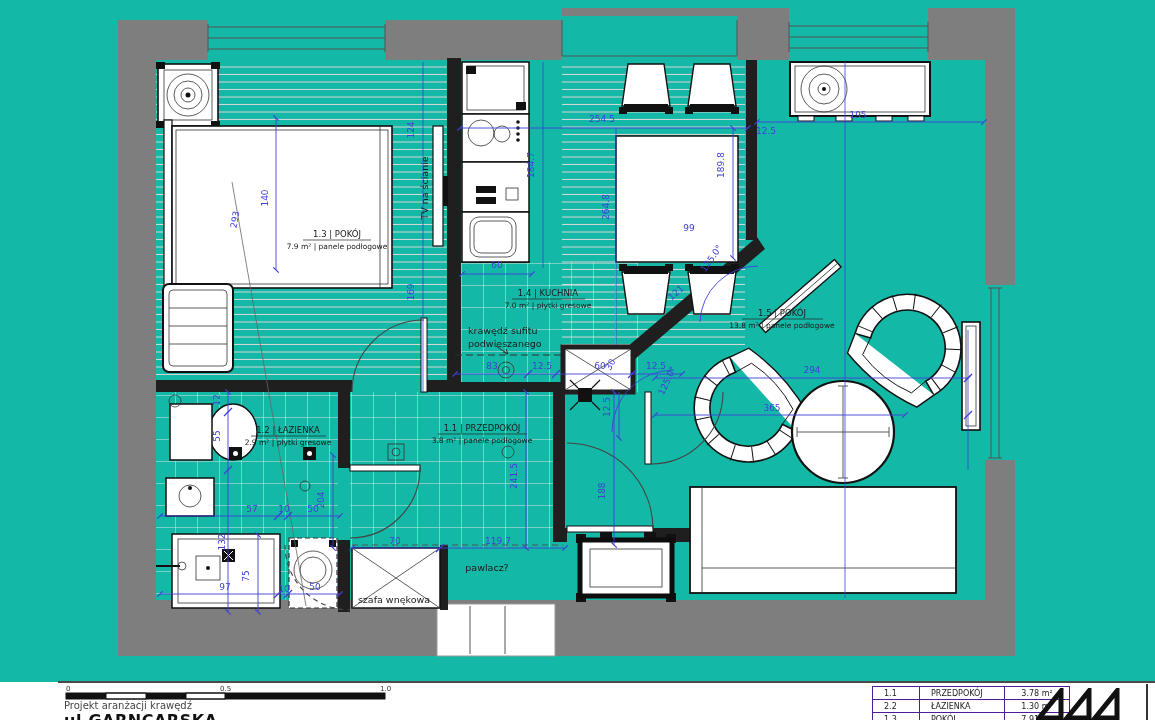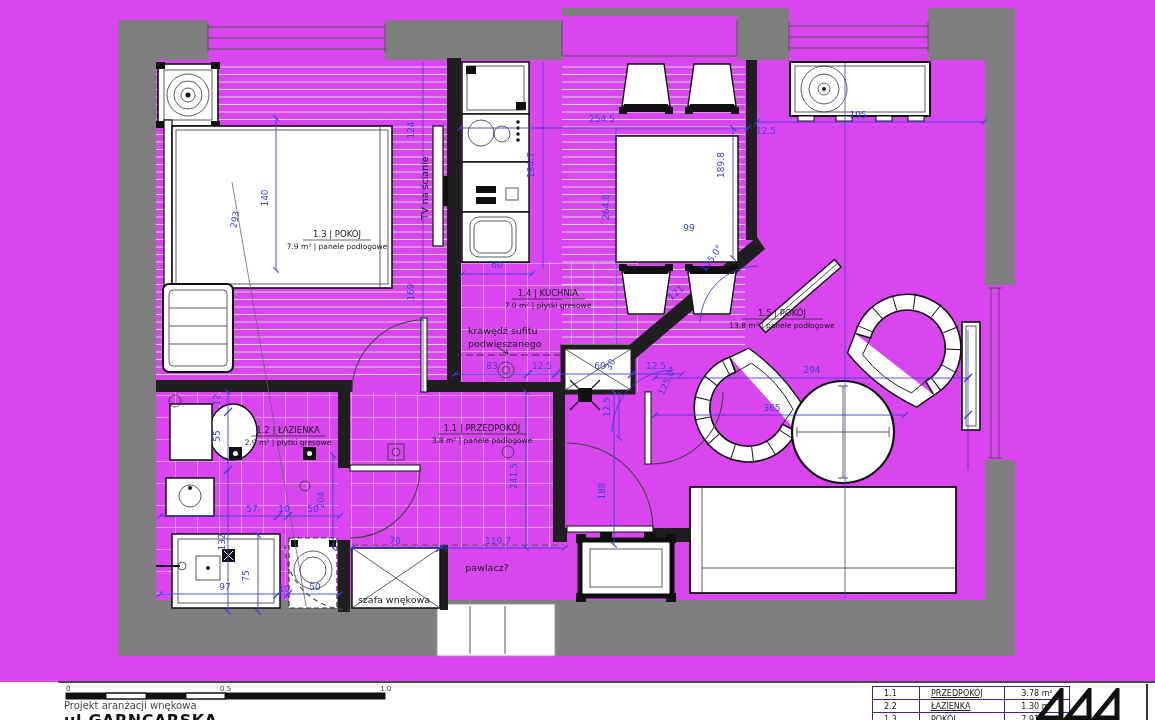--- a/index.html
+++ b/index.html
@@ -1,16 +1,16 @@
 <!DOCTYPE html>
 <html><head>
 <meta charset="utf-8">
 <style>
   html,body{margin:0;padding:0;background:#fff;}
-  #page{position:relative;width:1155px;height:720px;background:#d946ef;overflow:hidden;
+  #page{position:relative;width:1155px;height:720px;background:#14b8a6;overflow:hidden;
         font-family:"DejaVu Sans",sans-serif;}
   svg text{font-family:"DejaVu Sans",sans-serif;}
   .dm{font-size:9px;fill:#4040d8;text-anchor:middle;}
   .rl1{font-size:8.5px;fill:#1a1a1a;text-anchor:middle;}
   .rl2{font-size:7.5px;fill:#1a1a1a;text-anchor:middle;}
   .ann{font-size:9.5px;fill:#1a1a1a;}
   .dimline{stroke:#4040d8;stroke-width:0.9;fill:none;}
   .guide{stroke:#4040d8;stroke-width:0.8;fill:none;}
   .wallg{fill:#7e7e7e;}
   .walld{fill:#1f1f1f;}
@@ -19,21 +19,21 @@
   .blk{fill:#111;}
   .winline{stroke:#555;stroke-width:1;fill:none;}
   .arc{stroke:#444;stroke-width:1.1;fill:none;}
   #footer{position:absolute;left:0;top:682px;width:1155px;height:38px;background:#fff;}
   #footer-rule{position:absolute;left:58px;top:-1px;width:1097px;height:1.5px;background:#4a4a4a;}
   #project-block{position:absolute;left:64px;top:18px;color:#222;}
   #project-line1{display:block;font-size:10px;color:#444;}
   #project-line2{display:block;font-size:16px;font-weight:bold;color:#111;letter-spacing:0.5px;}
   #area-table{position:absolute;left:872px;top:4px;border-collapse:collapse;font-size:8px;color:#222;}
   #area-table td{border:1px solid #4c1d95;height:12px;padding:0 11px;white-space:nowrap;}
-  .col-id{width:24px;} .col-name{width:62px;text-decoration:underline;} .col-area{width:42px;text-align:center;}
+  .col-id{width:24px;} .col-name{width:62px;} .col-area{width:42px;text-align:center;}
   #scalebar-wrap{position:absolute;left:62px;top:2px;}
   #logo-wrap{position:absolute;left:1036px;top:6px;}
   #footer-vline{position:absolute;left:1146px;top:2px;width:1.5px;height:36px;background:#333;}
 </style>
 </head>
 <body>
 
 <div id="page">
 
 <svg width="1155" height="682" viewBox="0 0 1155 682">
@@ -450,21 +450,21 @@
       <rect x="4" y="9" width="40" height="6" fill="#111"></rect>
       <rect x="44" y="9" width="40" height="6" fill="#fff" stroke="#111" stroke-width="1"></rect>
       <rect x="84" y="9" width="40" height="6" fill="#111"></rect>
       <rect x="124" y="9" width="39" height="6" fill="#fff" stroke="#111" stroke-width="1"></rect>
       <rect x="163" y="9" width="160" height="6" fill="#111"></rect>
       <rect x="4" y="9" width="319" height="6" fill="none" stroke="#111" stroke-width="1"></rect>
     </svg>
   </div>
 
   <div id="project-block">
-    <span id="project-line1">Projekt aranżacji wnękowa</span>
+    <span id="project-line1">Projekt aranżacji krawędź</span>
     <span id="project-line2">ul.GARNCARSKA</span>
   </div>
 
   <table id="area-table">
     <tbody>
           <tr>
       <td class="col-id">1.1</td>
       <td class="col-name">PRZEDPOKÓJ</td>
       <td class="col-area">3.78 m²</td>
     </tr>

